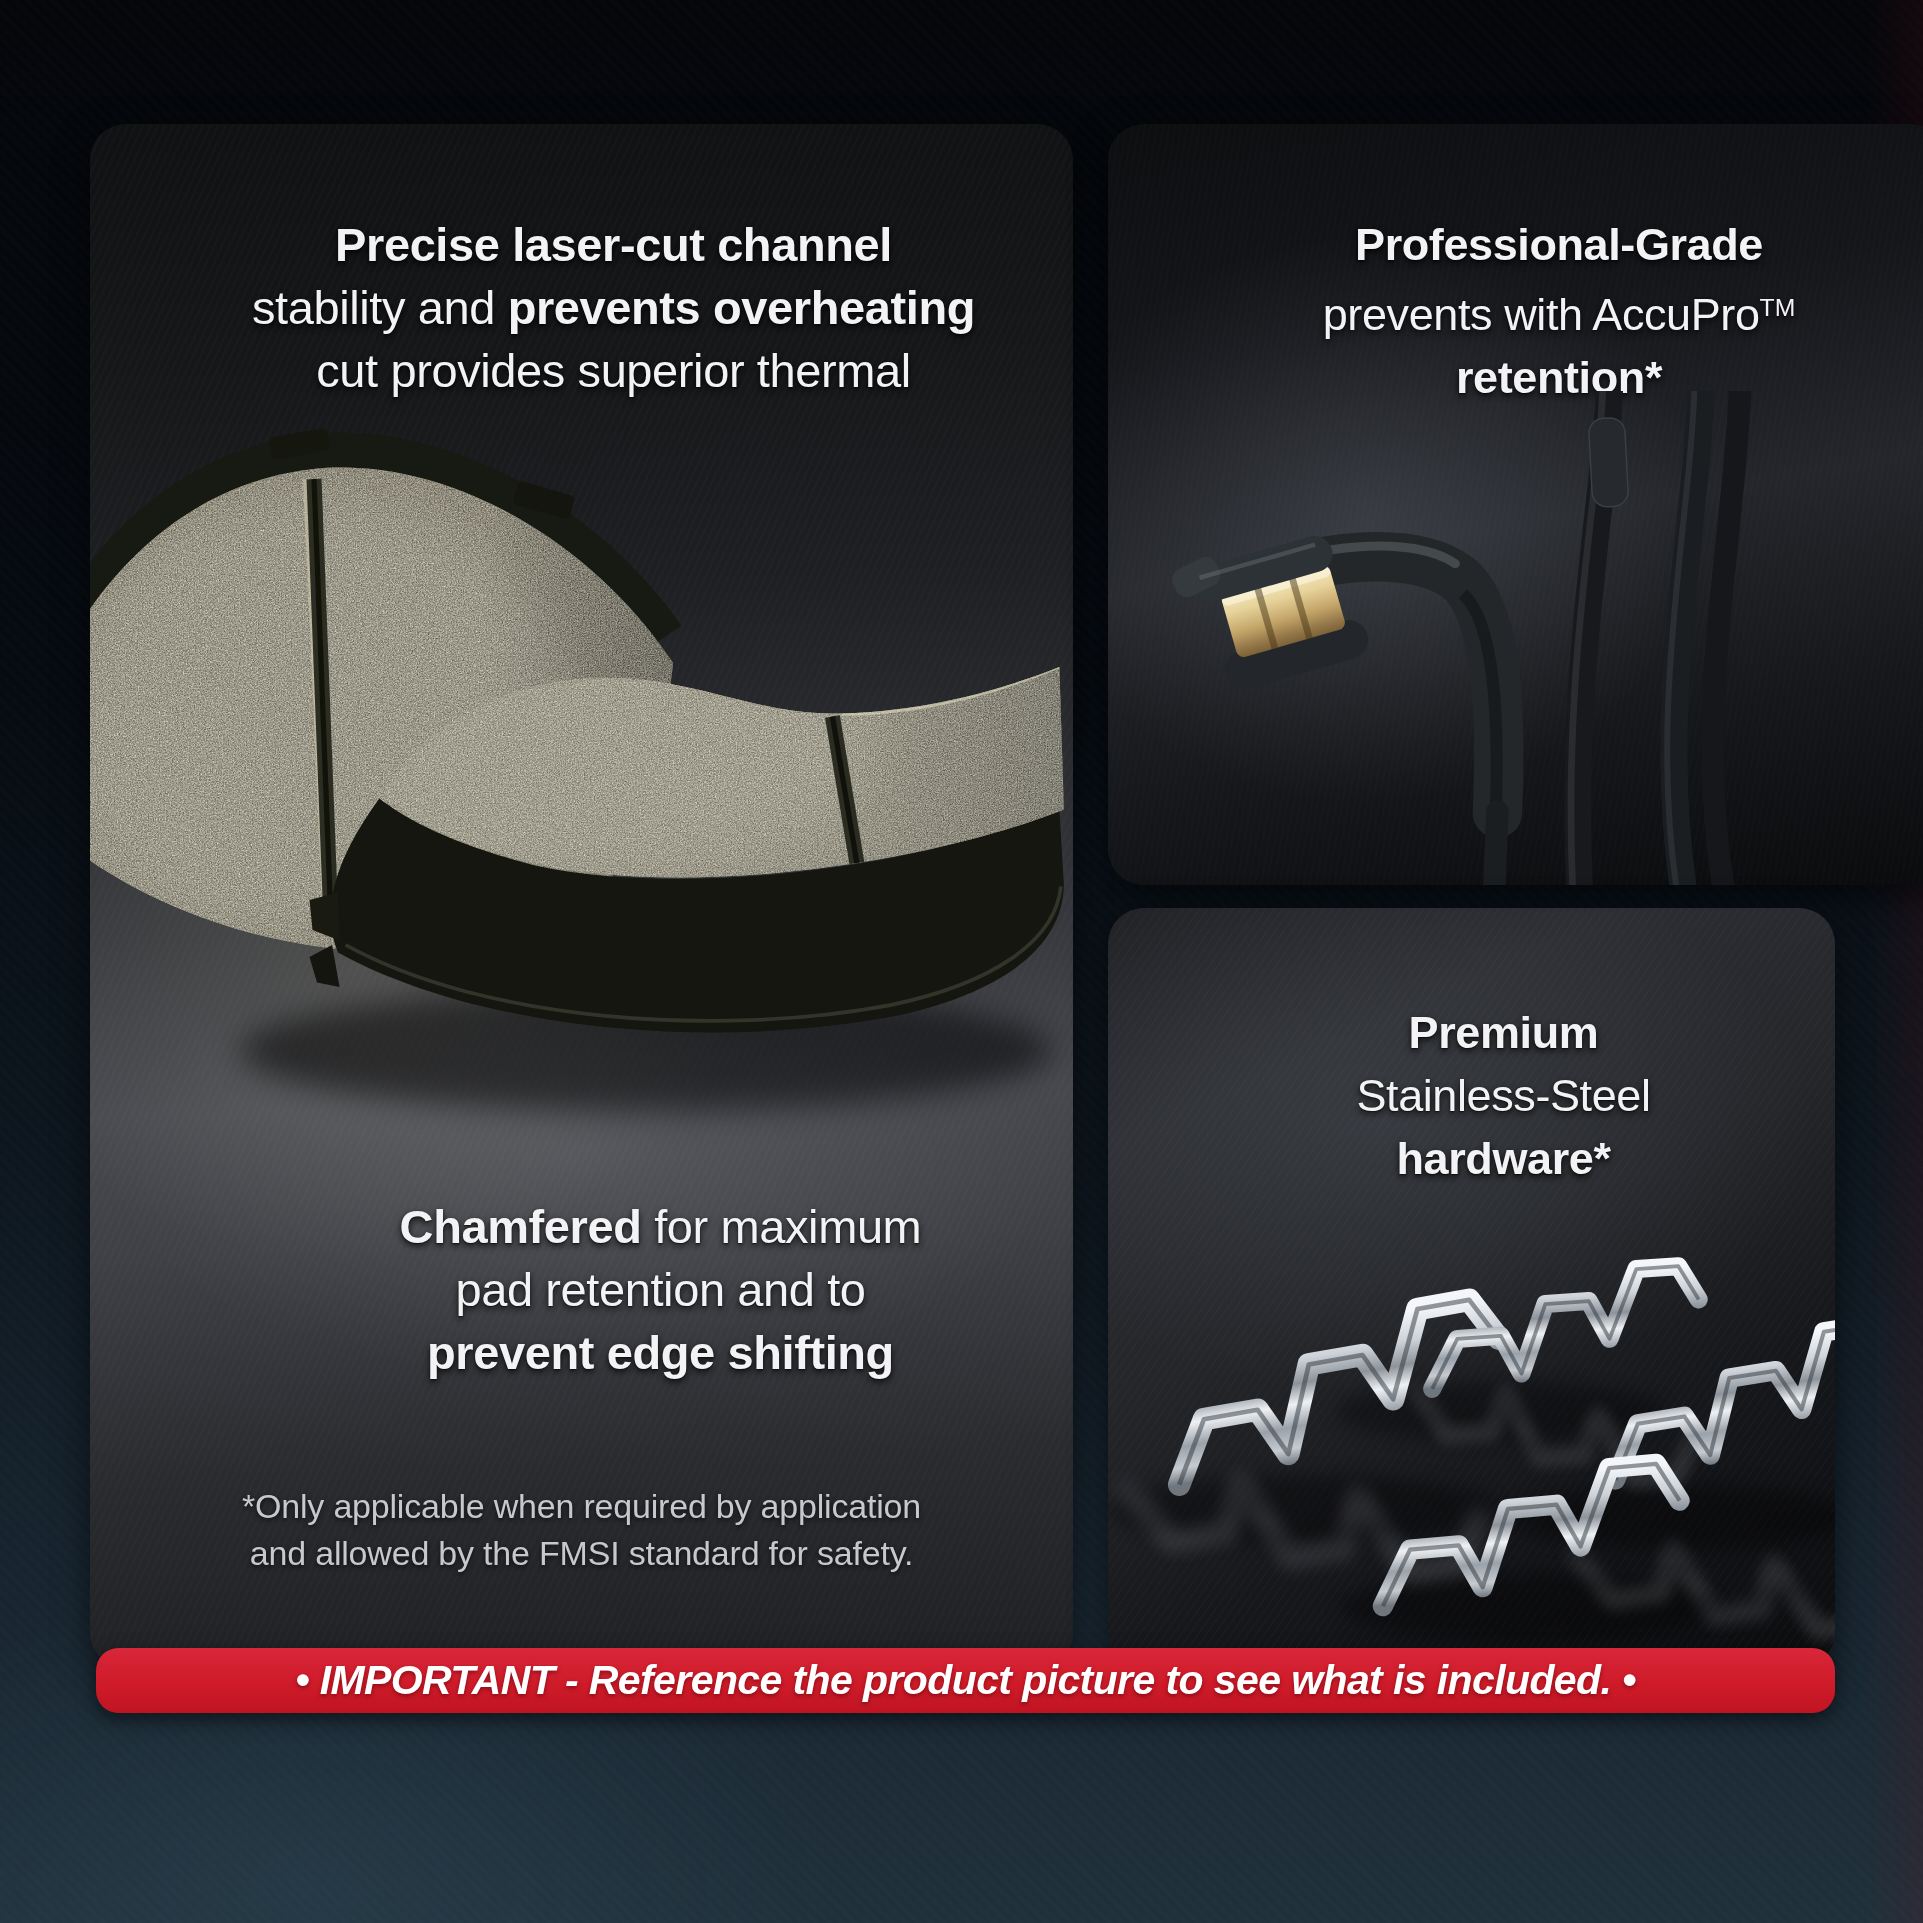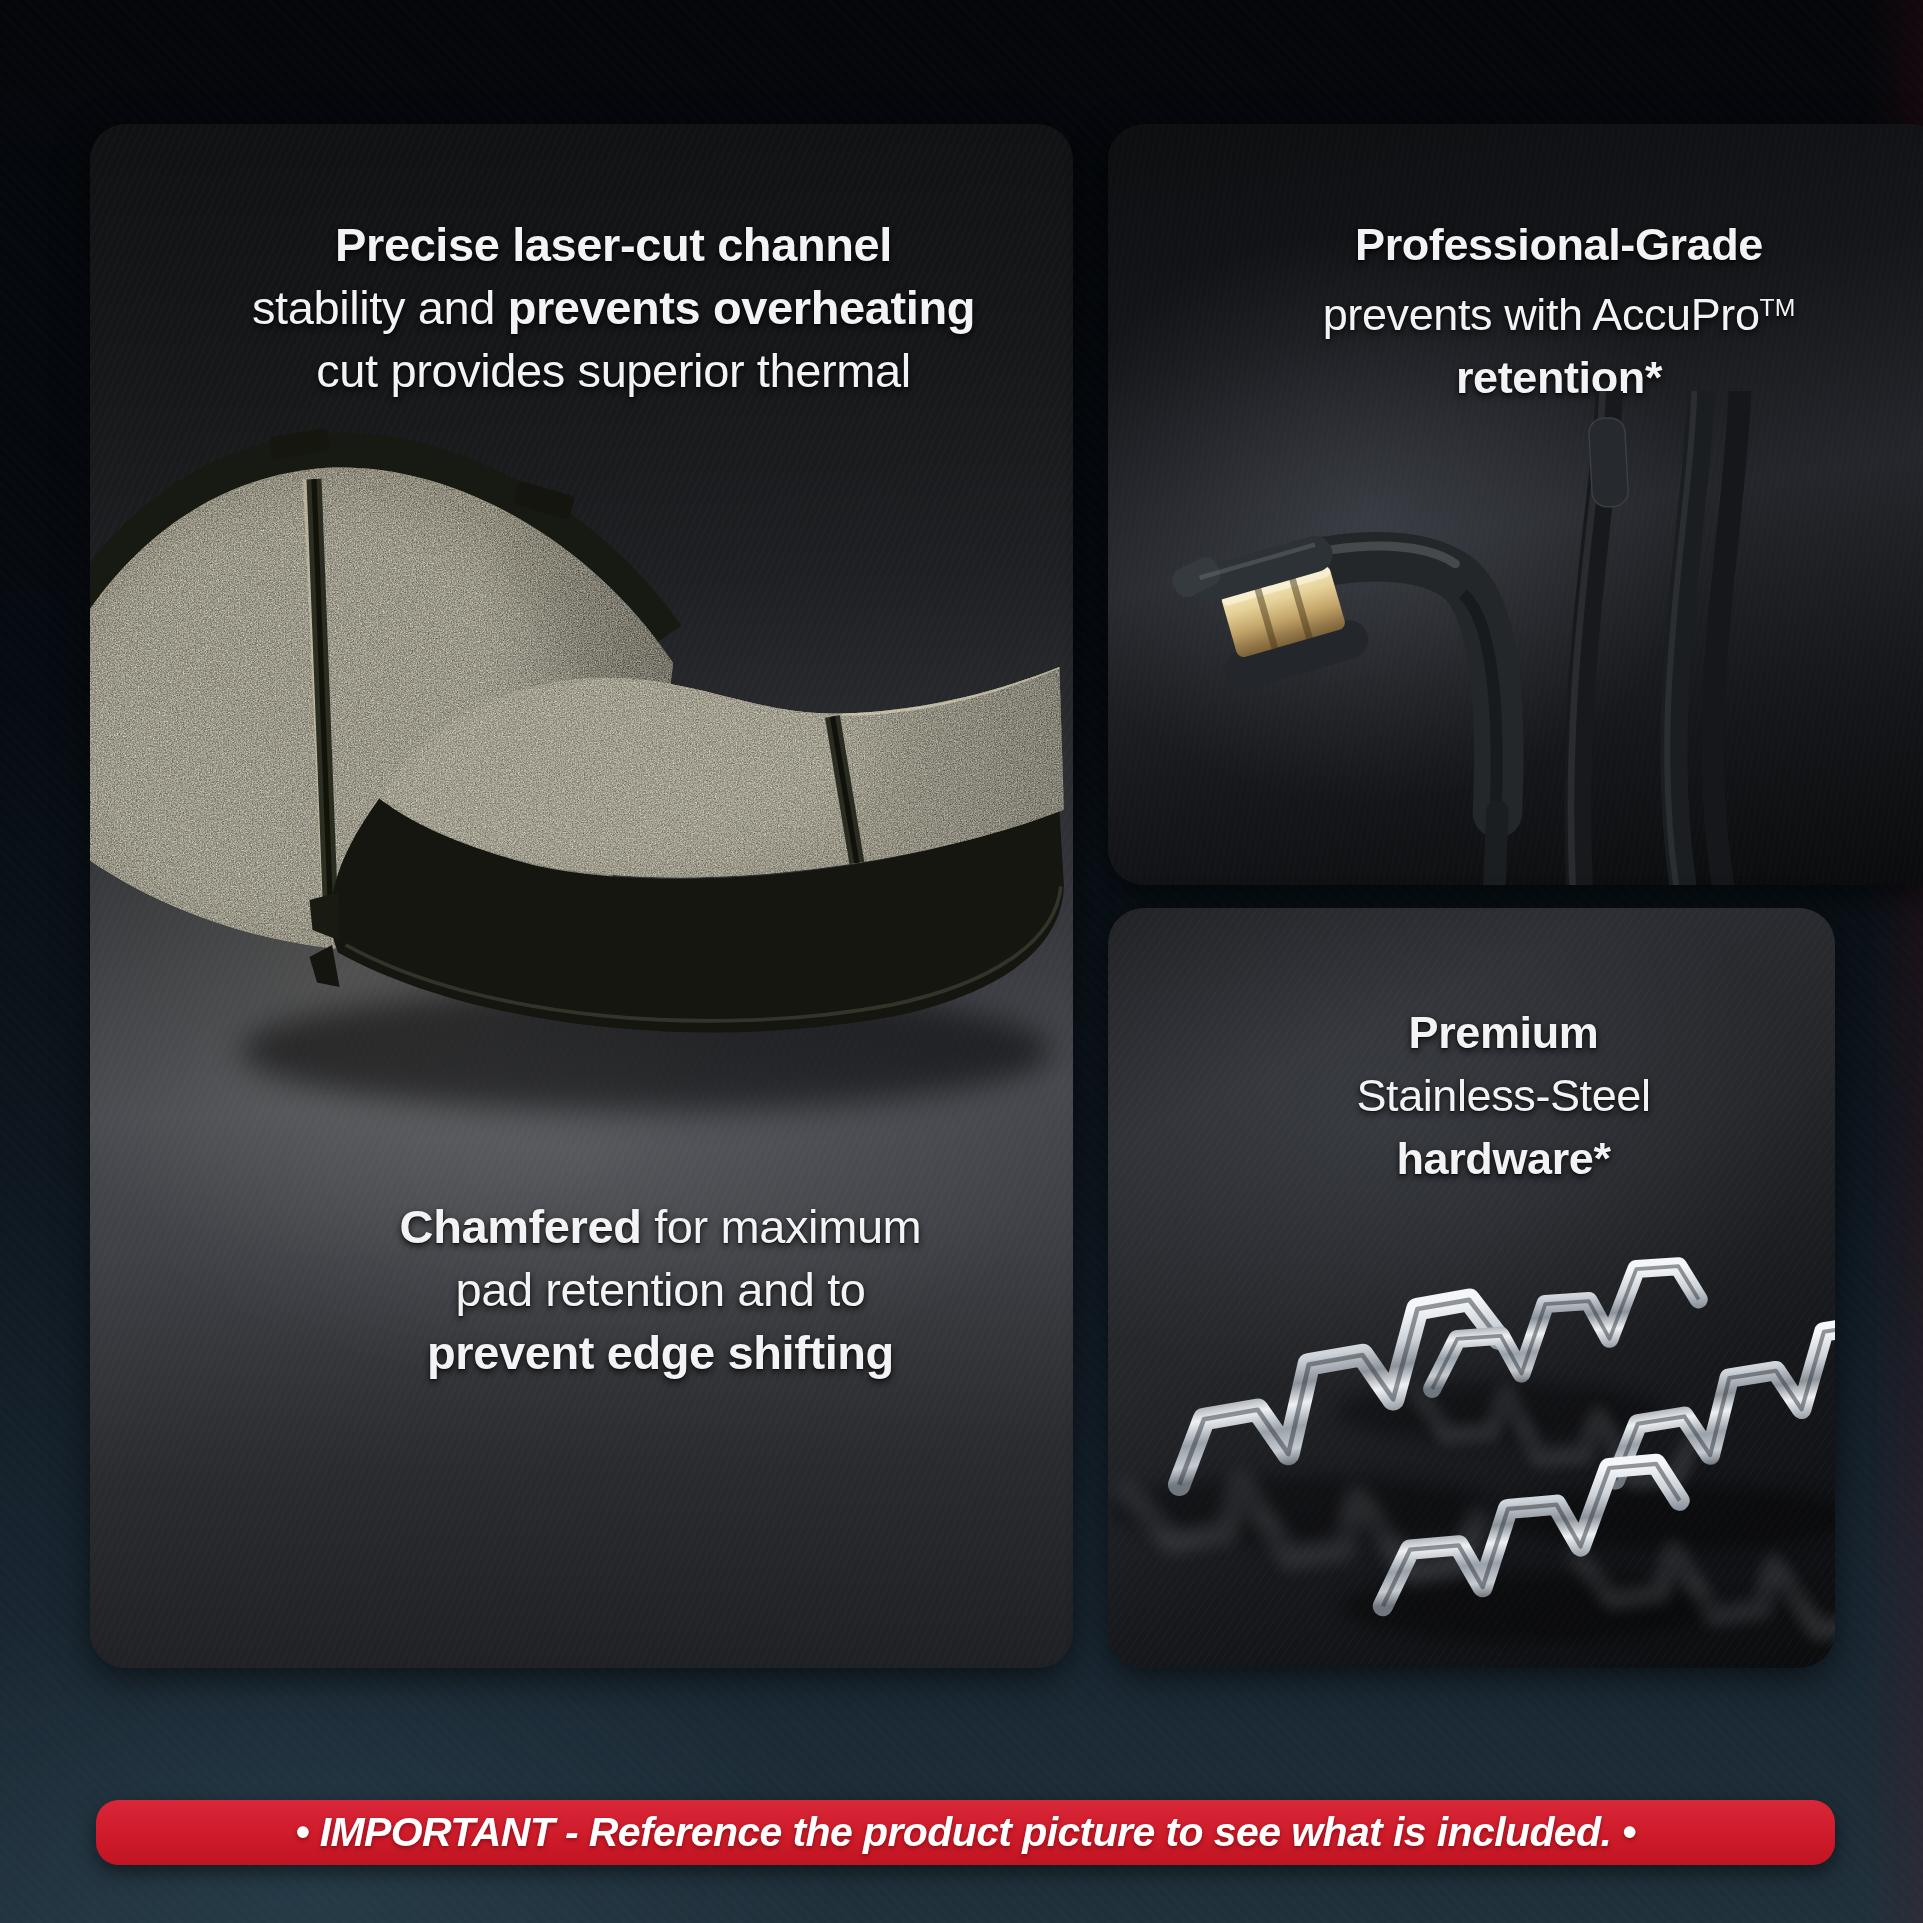--- a/index.html
+++ b/index.html
@@ -45,21 +45,21 @@
   .heading-top{top:89px;}
   .heading-cham{top:1071px;margin-left:47px;}
   .footnote{position:absolute;left:0;top:1359px;width:100%;text-align:center;color:#c7c8cd;
     font-size:34px;line-height:47px;letter-spacing:-0.2px;text-shadow:0 2.3px 5.3px rgba(0,0,0,0.7);}
   .f-line{display:block;}
   .art{position:absolute;display:block;}
   .pads-art{left:0;top:295px;width:983px;height:819px;}
   .sensor-art{left:0;top:267px;width:727px;height:494px;}
   .clips-art{left:0;top:248px;width:727px;height:513px;}
   .banner{
-    position:absolute;left:96px;top:1800px;width:1739px;height:65px;border-radius:22.5px;
+    position:absolute;left:96px;top:1648px;width:1739px;height:65px;border-radius:22.5px;
     background:linear-gradient(180deg,#d8273a 0%,#cf1b29 55%,#c01423 100%);
     display:flex;align-items:center;justify-content:center;
     box-shadow:0 7.5px 19.5px rgba(0,0,0,0.5);
   }
   .banner span{
     color:#ffffff;font-size:41px;font-weight:700;font-style:italic;letter-spacing:-0.6px;
     text-shadow:0 2.3px 4.5px rgba(80,0,8,0.55);white-space:nowrap;
   }
 </style>
 </head>
@@ -138,20 +138,24 @@
         </g>
       </g>
     </svg>
 
     <div class="heading heading-cham">
       <span class="h-line"><b>Chamfered</b><span> for maximum</span></span>
       <span class="h-line">pad retention and to</span>
       <span class="h-line bold">prevent edge shifting</span>
     </div>
 
+    <div class="footnote">
+      <span class="f-line">*Only applicable when required by application</span>
+      <span class="f-line">and allowed by the FMSI standard for safety.</span>
+    </div>
   </section>
 
   <section class="card card-sensor">
     <div class="heading heading-top">
       <span class="h-line bold">Professional-Grade</span>
       <span class="h-line"><span>prevents with AccuPro</span><sup>TM</sup></span>
       <span class="h-line bold">retention*</span>
     </div>
 
     <svg class="art sensor-art" viewBox="0 0 967 658">

